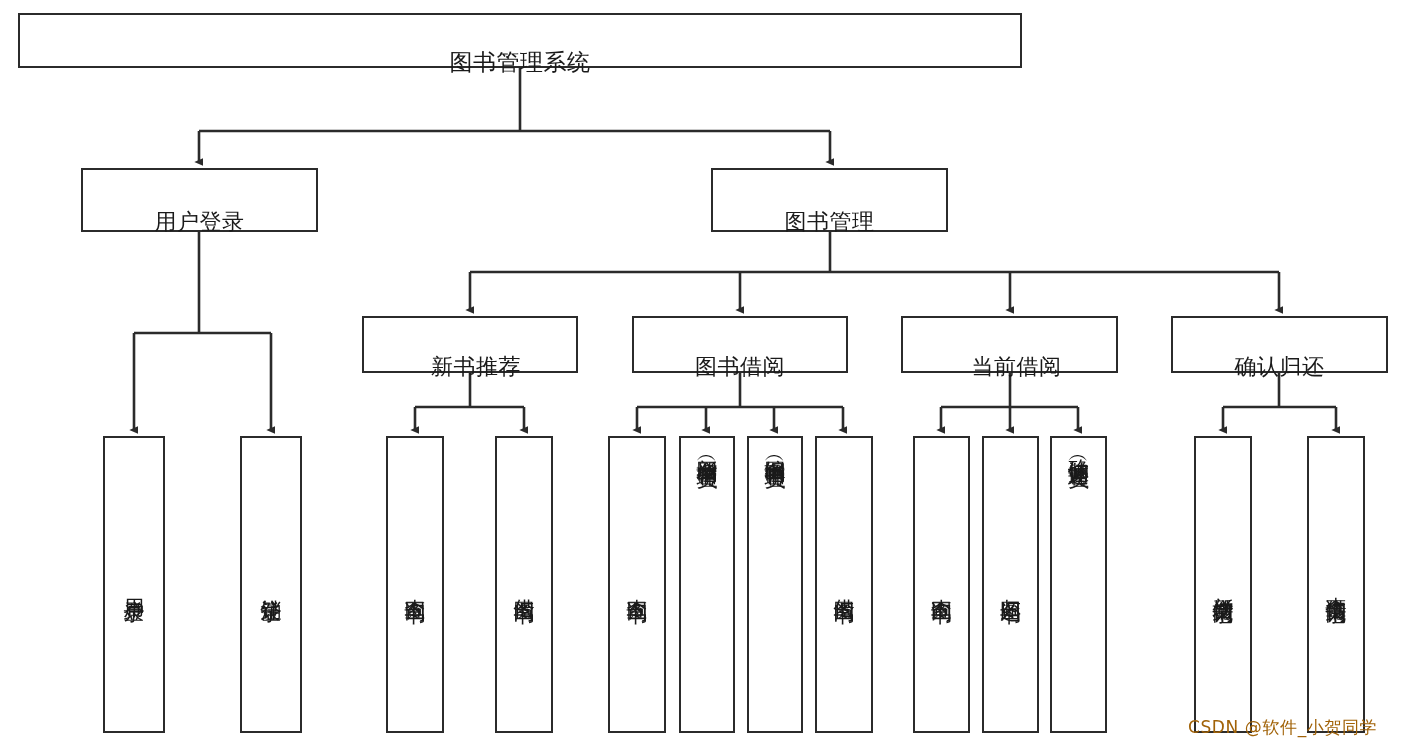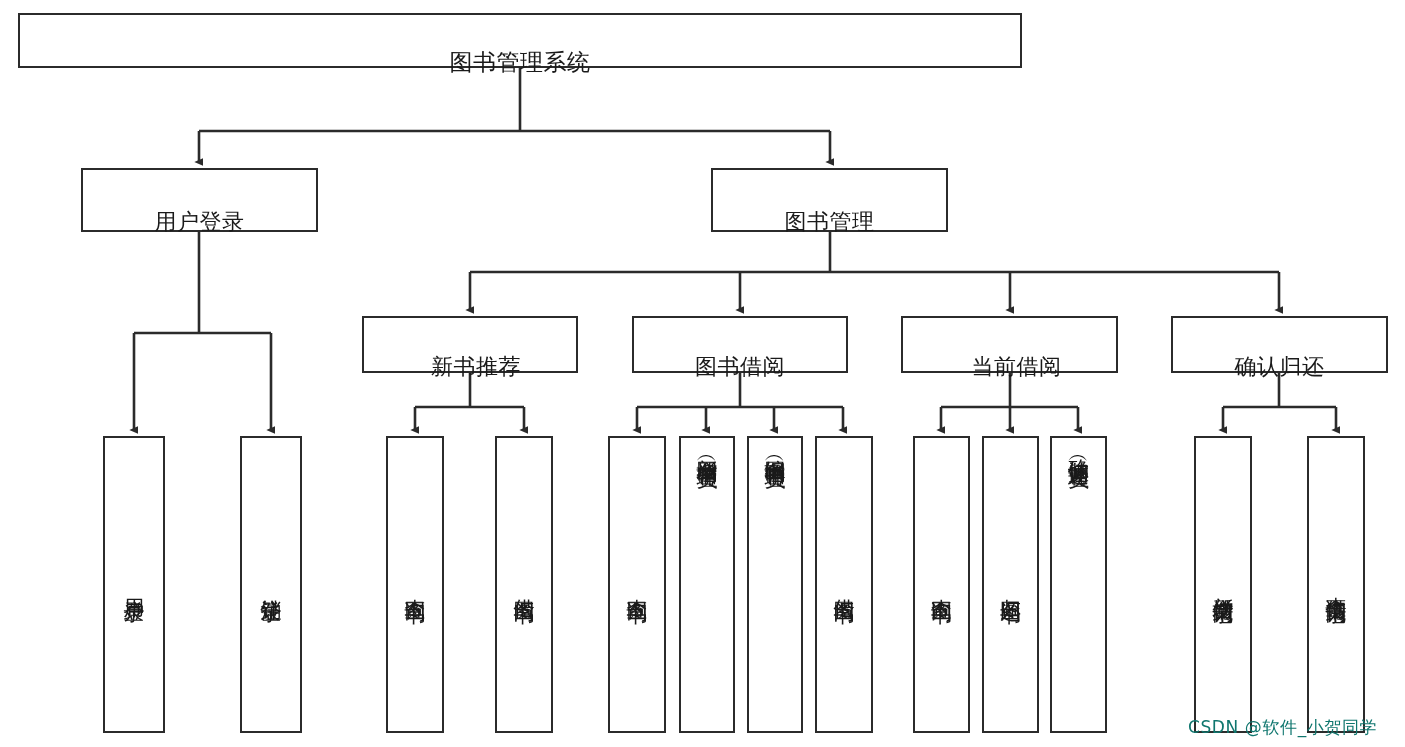--- a/index.html
+++ b/index.html
@@ -71,21 +71,21 @@
   
   .node.vert.centered {
     align-items: center;
     padding-top: 0;
   }
   #watermark {
     position: absolute;
     left: 1188px;
     top: 716px;
     font-size: 17px;
-    color: #0f766e;
+    color: #a16207;
     letter-spacing: 0.6px;
     white-space: nowrap;
     font-family: "DejaVu Sans", "Liberation Sans", sans-serif;
   }
 </style>
 </head>
 <body>
 
 <div id="diagram-canvas">
 

